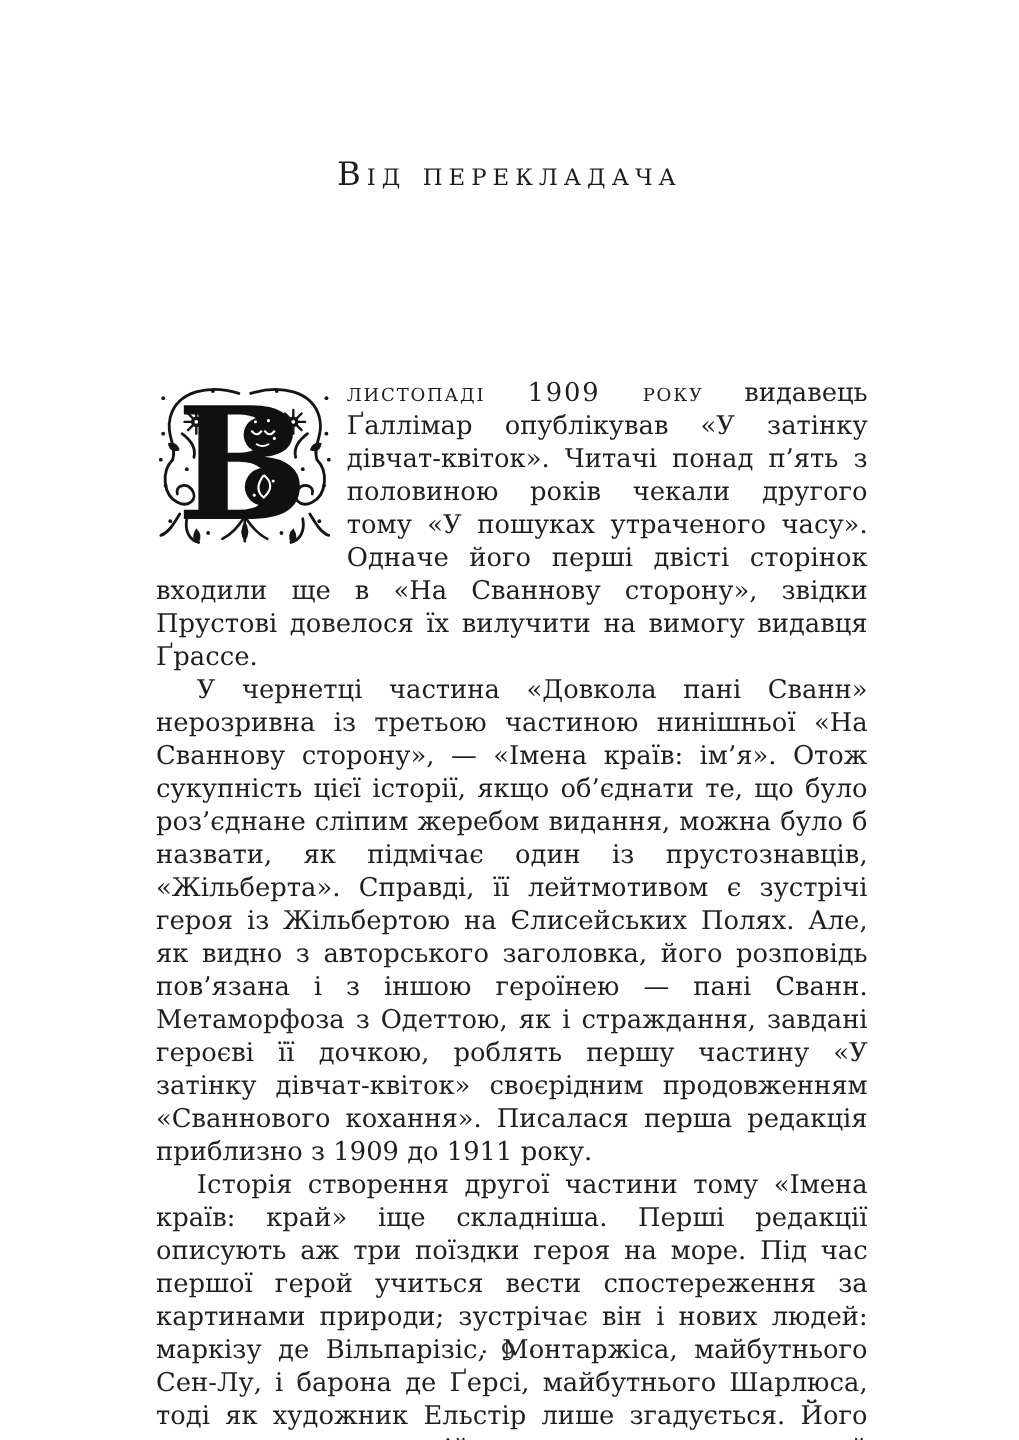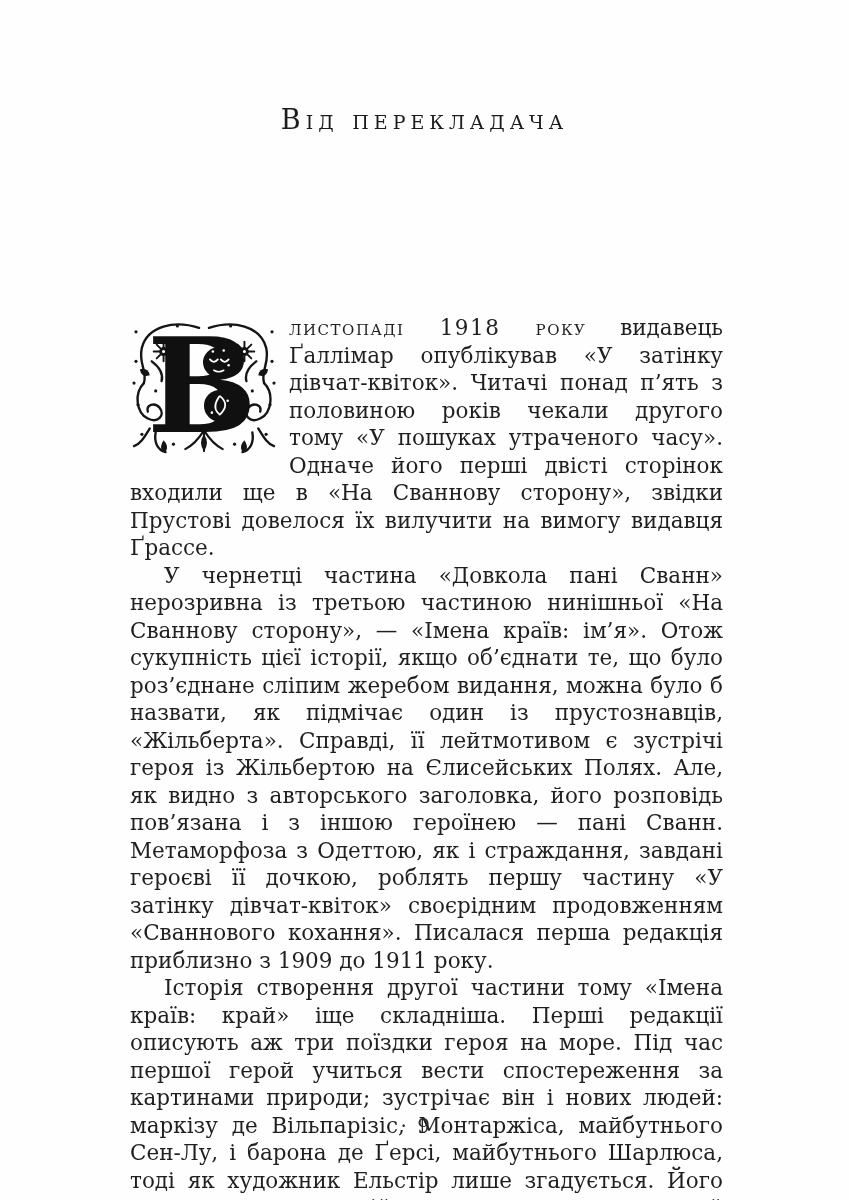--- a/index.html
+++ b/index.html
@@ -12,21 +12,21 @@
     width: 849px;
     height: 1200px;
     margin: 0 auto;
     background: #fefefe;
     overflow: hidden;
     font-family: "DejaVu Serif", "Liberation Serif", serif;
     color: #1f1f1f;
   }
   .chapter-heading {
     position: absolute;
-    top: 86px;
+    top: 112px;
     left: 0;
     width: 100%;
     text-align: center;
     font-variant: small-caps;
     font-size: 27px;
     letter-spacing: 5px;
     color: #1c1c1c;
     font-weight: normal;
   }
   .text-block {
@@ -129,21 +129,21 @@
             <circle cx="84" cy="34" r="1.3" fill="#ffffff"></circle>
             <circle cx="95" cy="33" r="1.3" fill="#ffffff"></circle>
             <circle cx="100" cy="48" r="1.3" fill="#ffffff"></circle>
 
             <circle cx="91" cy="89" r="16" fill="#101010"></circle>
             <path d="M91,79 q11,9 0,19 q-9,-7 0,-19" stroke="#ffffff" stroke-width="1.8" fill="none"></path>
             <circle cx="83" cy="96" r="1.3" fill="#ffffff"></circle>
             <circle cx="99" cy="84" r="1.3" fill="#ffffff"></circle>
           </g>
         </svg>
-      </span><span class="lead-smallcaps">листопаді 1918 року</span><span> видавець Ґаллімар опублікував «У затінку дівчат-квіток». Читачі понад п’ять з половиною років чекали другого тому «У пошуках утраченого часу». Одначе його перші двісті сторінок входили ще в «На Сваннову сторону», звідки Прустові довелося їх вилучити на вимогу видавця Ґрассе.</span>
+      </span><span class="lead-smallcaps">листопаді 1909 року</span><span> видавець Ґаллімар опублікував «У затінку дівчат-квіток». Читачі понад п’ять з половиною років чекали другого тому «У пошуках утраченого часу». Одначе його перші двісті сторінок входили ще в «На Сваннову сторону», звідки Прустові довелося їх вилучити на вимогу видавця Ґрассе.</span>
     </p>
 
     <p class="indented">У чернетці частина «Довкола пані Сванн» нерозривна із третьою частиною нинішньої «На Сваннову сторону», — «Імена країв: ім’я». Отож сукупність цієї історії, якщо об’єднати те, що було роз’єднане сліпим жеребом видання, можна було б назвати, як підмічає один із прустознавців, «Жільберта». Справді, її лейтмотивом є зустрічі героя із Жільбертою на Єлисейських Полях. Але, як видно з авторського заголовка, його розповідь пов’язана і з іншою героїнею — пані Сванн. Метаморфоза з Одеттою, як і страждання, завдані героєві її дочкою, роблять першу частину «У затінку дівчат-квіток» своєрідним продовженням «Сваннового кохання». Писалася перша редакція приблизно з 1909 до 1911 року.</p>
 
     <p class="indented">Історія створення другої частини тому «Імена країв: край» іще складніша. Перші редакції описують аж три поїздки героя на море. Під час першої герой учиться вести спостереження за картинами природи; зустрічає він і нових людей: маркізу де Вільпарізіс, Монтаржіса, майбутнього Сен-Лу, і барона де Ґерсі, майбутнього Шарлюса, тоді як художник Ельстір лише згадується. Його наука, завдяки якій юнак навчається ще й розглядати картини, приносить свої плоди під час другої поїздки, саме тоді й появляється на</p>
 
   </div>
 
   <div class="page-number">· 9 ·</div>
 

